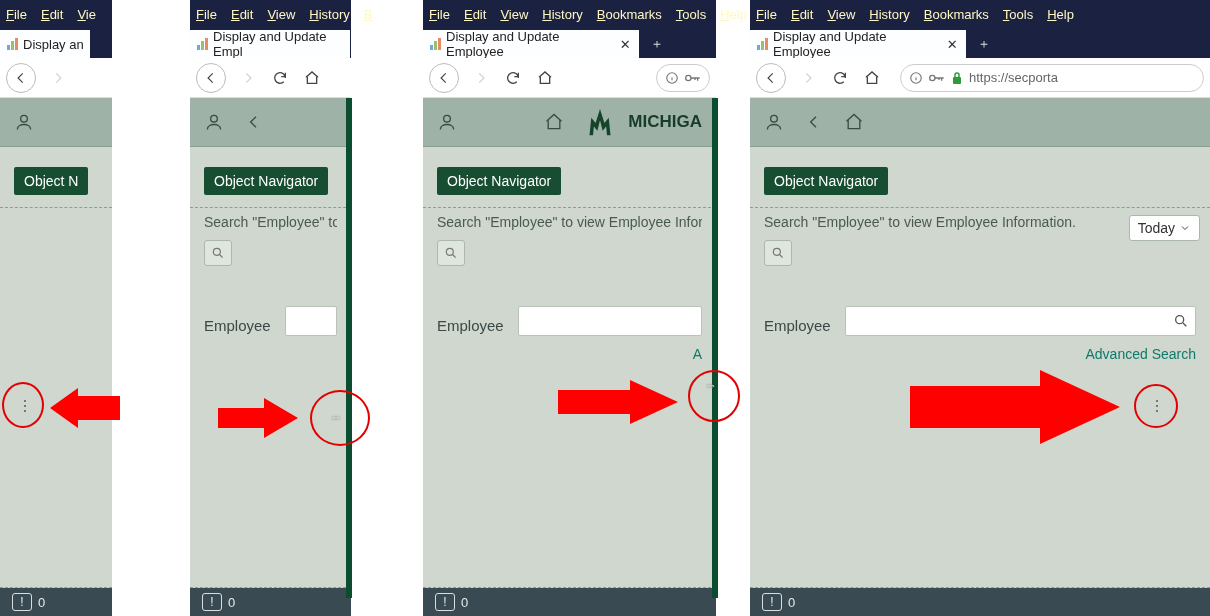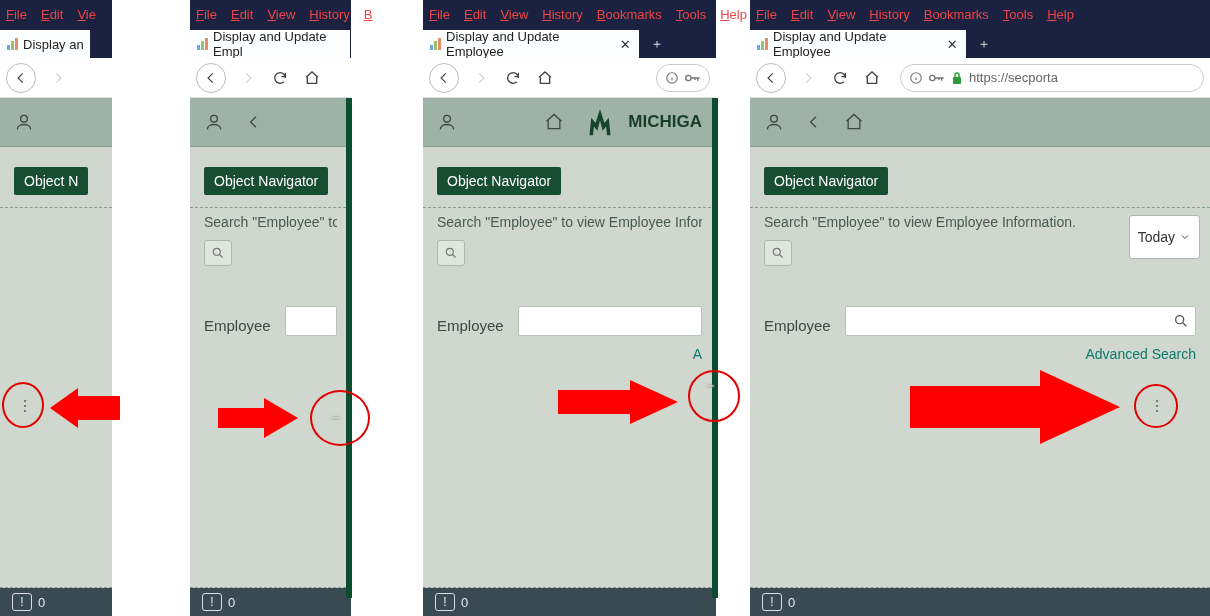--- a/index.html
+++ b/index.html
@@ -10,21 +10,21 @@
   .p1 { left: 0;   width: 112px; }
   .p2 { left: 190px; width: 161px; }
   .p3 { left: 423px; width: 293px; }
   .p4 { left: 750px; width: 460px; }
 
   
   .split { position:absolute; top:98px; width:6px; height:500px; background:#0a4d2f; z-index:3; }
   .sp2 { left:346px; }
   .sp3 { left:712px; }
 
-  .menubar { height:28px; background:#1b2140; color:#ef4444; display:flex; align-items:center; padding:0 6px; gap:14px; font-size:13px; }
+  .menubar { height:28px; background:#1b2140; color:#fef9c3; display:flex; align-items:center; padding:0 6px; gap:14px; font-size:13px; }
   .menubar span { text-decoration: underline; text-decoration-color: transparent; }
   .menubar span::first-letter { text-decoration: underline; }
 
   .tabstrip { height:30px; background:#1b2140; display:flex; align-items:flex-end; }
   .tab { height:28px; background:#fdfeff; display:flex; align-items:center; padding:0 6px; gap:1px; color:#222; font-size:13px; max-width: 100%; overflow:hidden; }
   .tab-icon { width:16px; height:16px; display:inline-flex; }
   .tab-close { width:16px; height:16px; display:inline-flex; align-items:center; justify-content:center; color:#333; }
   .tab-add { width:28px; height:28px; background:#1b2140; display:inline-flex; align-items:center; justify-content:center; color:#ddd; margin-left:4px; }
 
   .navrow { height:40px; background:#fff; border-bottom:1px solid #ddd; display:flex; align-items:center; padding:0 6px; gap:12px; }
@@ -43,21 +43,21 @@
   .dashrule { border-top:1px dashed #8aa08f; margin:12px -14px 0 -14px; }
   .btn-obj { display:inline-block; background:#174d30; color:#fff; padding:6px 10px; font-size:14px; border-radius:2px; }
   .hint { color:#4a5a53; font-size:14px; margin:6px 0 10px 0; white-space:nowrap; overflow:hidden; }
   .srchbtn { width:28px; height:26px; border:1px solid #aab8ad; background:#dfe6de; border-radius:3px; display:inline-flex; align-items:center; justify-content:center; color:#666; }
   .emp-row { margin-top:40px; display:flex; align-items:center; gap:14px; }
   .emp-label { color:#3c4946; font-size:15px;margin-top:8px; }
   .emp-field { background:#fff; height:30px; border:1px solid #b9c3ba; border-radius:2px; flex:1; display:flex; align-items:center; padding:0 6px; }
   .emp-field svg { margin-left:auto; }
   .adv { text-align:right; margin-top:10px; }
   .adv a { color:#0e7a6b; font-size:14px; text-decoration:none; }
-  .today { position:absolute; top:68px; right:10px; height:44px; border:1px solid #aab8ad; background:#fff; border-radius:3px; display:inline-flex; align-items:center; padding:0 8px; gap:4px; font-size:14px; color:#333; }
+  .today { position:absolute; top:68px; right:10px; height:26px; border:1px solid #aab8ad; background:#fff; border-radius:3px; display:inline-flex; align-items:center; padding:0 8px; gap:4px; font-size:14px; color:#333; }
 
   .footer { position:absolute; left:0; right:0; bottom:0; height:28px; background:#3a4a52; display:flex; align-items:center; padding:0 12px; color:#e6eaea; gap:6px; font-size:13px; }
   .foot-icon { width:20px; height:18px; border:1.5px solid #d9dde0; border-radius:3px; display:inline-flex; align-items:center; justify-content:center; font-size:12px; }
 
   
   .circle { position:absolute; border:2px solid #e30000; border-radius:50%; background:transparent; pointer-events:none; z-index:10; }
   .arrow { position:absolute; z-index:10; pointer-events:none; }
   .dots { position:absolute; width:6px; display:flex; flex-direction:column; gap:3px; align-items:center; z-index:1; }
   .dots i { width:2px; height:2px; background:#777; display:block; }
   .drag-cursor { position:absolute; z-index:11; color:#fff; font-size:12px; text-shadow:0 0 2px #000; }

